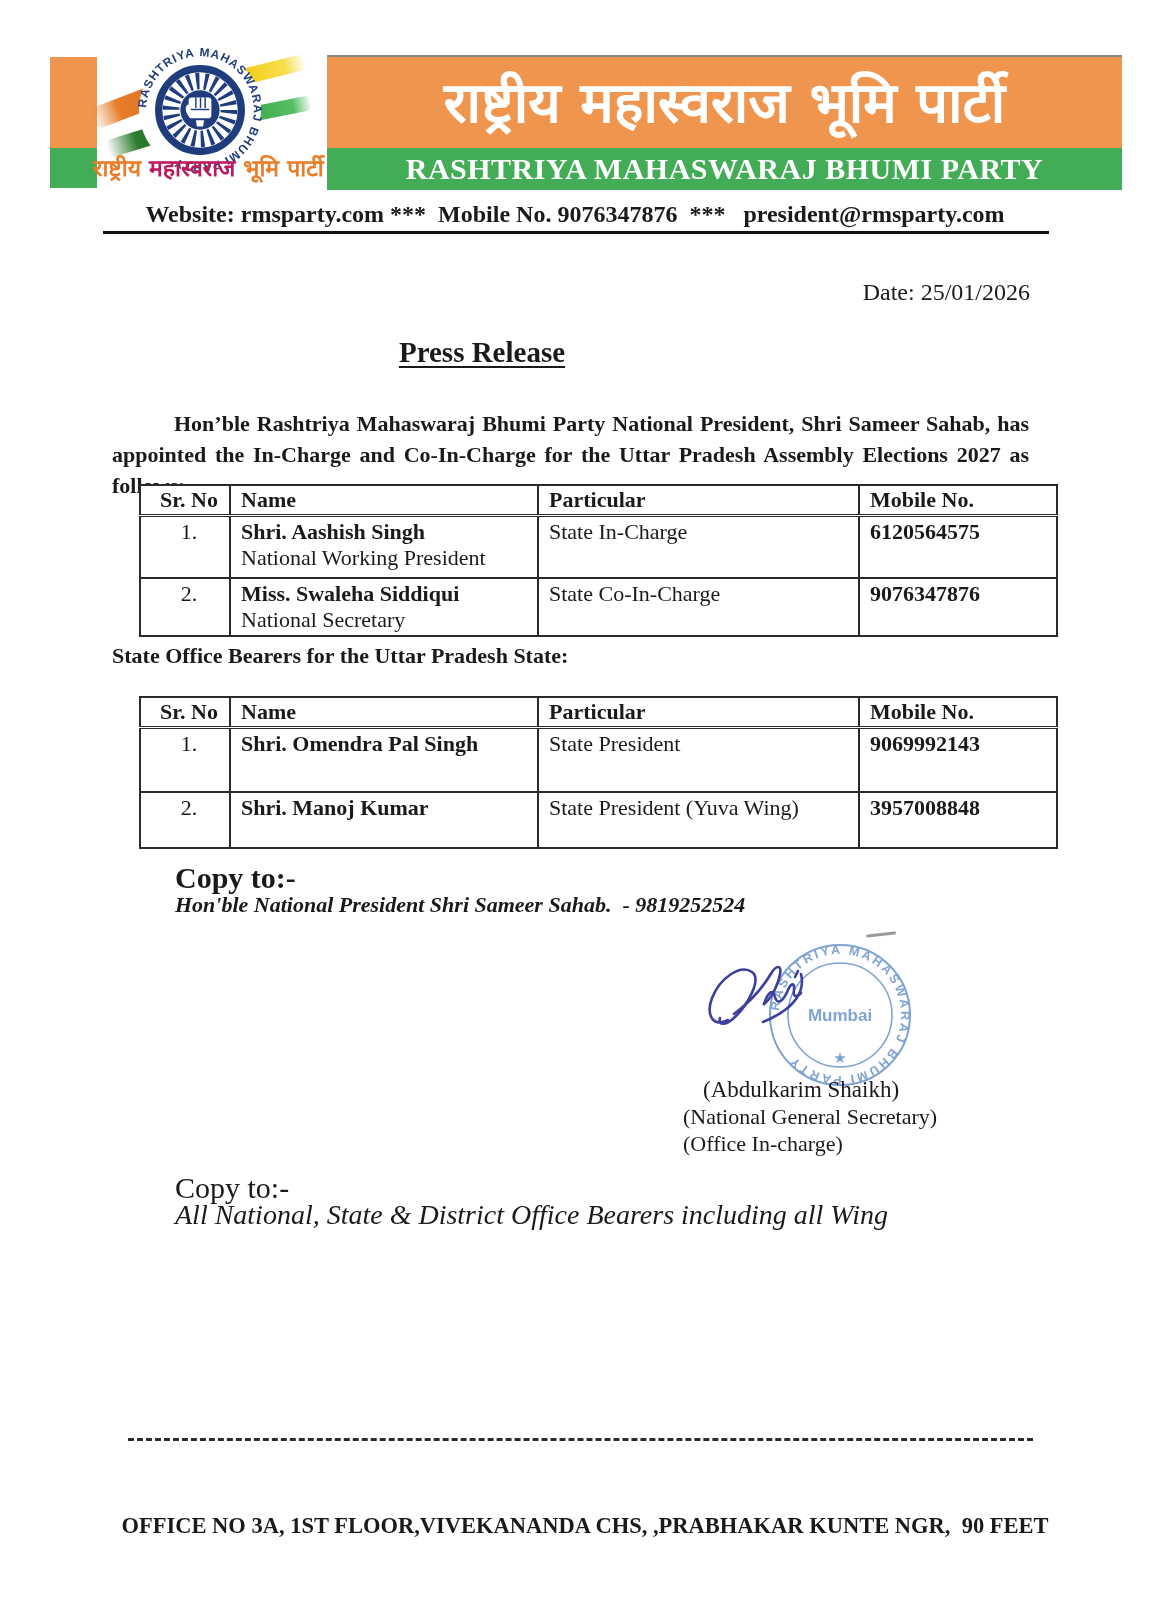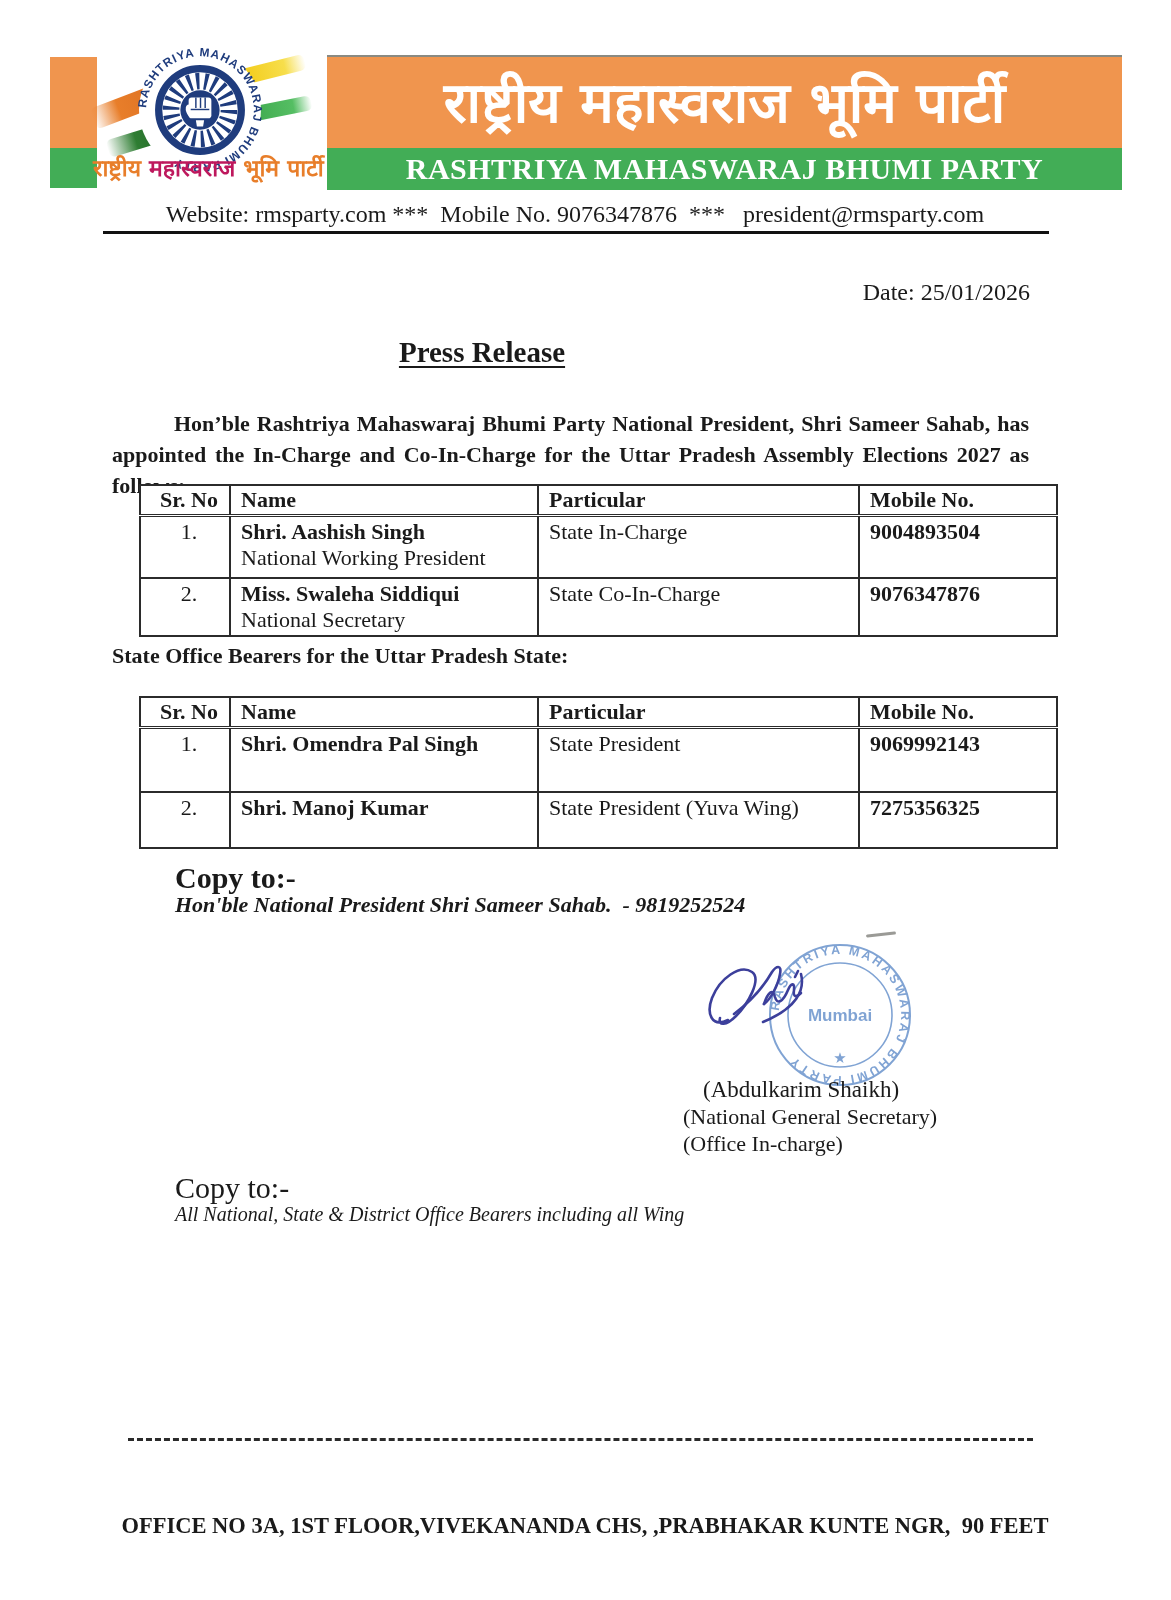--- a/index.html
+++ b/index.html
@@ -25,21 +25,21 @@
   #logo-caption{left:93px;top:151px;width:230px;font-family:"DejaVu Sans",sans-serif;
     font-weight:bold;font-size:23px;white-space:nowrap;letter-spacing:0px;}
   .cap-orange{color:#E87E2A;} .cap-navy{color:#be185d;}
   #banner{left:327px;top:55px;width:795px;height:135px;}
   #banner .hindi{height:91px;background:#F0954E;border-top:2px solid #8a8a82;
     display:flex;align-items:center;justify-content:center;overflow:hidden;}
   #banner .hindi span{color:#ffffff;font-family:"DejaVu Sans",sans-serif;font-weight:bold;
     font-size:56px;line-height:91px;white-space:nowrap;}
   #banner .english{height:42px;background:#42AD56;display:flex;align-items:center;justify-content:center;}
   #banner .english span{color:#ffffff;font-weight:bold;font-size:30px;letter-spacing:0.5px;white-space:nowrap;}
-  #contact-line{left:100px;top:201px;width:950px;text-align:center;font-weight:normal;font-size:24px;white-space:pre;}
+  #contact-line{left:100px;top:201px;width:950px;text-align:center;font-weight:bold;font-size:24px;white-space:pre;}
   #contact-underline{left:103px;top:231px;width:946px;height:3px;background:#111;}
   
   #date-label{left:700px;top:279px;width:330px;text-align:right;font-size:24px;}
   #page-title{left:0;top:336px;width:964px;text-align:center;font-size:29px;font-weight:bold;
     text-decoration:underline;text-underline-offset:4px;}
   #intro{left:112px;top:408px;width:917px;font-size:22px;font-weight:bold;line-height:31px;
     text-align:justify;text-indent:62px;}
   table.doc{border-collapse:collapse;table-layout:fixed;background:#fff;}
   table.doc td, table.doc th{border:2px solid #2b2b2b;vertical-align:top;padding:2px 8px 2px 10px;
     font-size:22px;text-align:left;overflow:hidden;}
@@ -49,21 +49,21 @@
   td.particular{font-weight:normal;font-size:21px;}
   td.mobile{font-weight:bold;}
   #table1{left:139px;top:484px;width:917px;}
   #table2{left:139px;top:696px;width:917px;}
   #section2-heading{left:112px;top:643px;font-size:22px;font-weight:bold;}
   .copy-label{font-size:30px;text-underline-offset:3px;}
   #copy1{left:175px;top:864px;line-height:27px;}
   #copy1 .copy-label{font-weight:bold;}
   #copy1 .copy-text{font-weight:bold;font-style:italic;font-size:22px;white-space:pre;}
   #copy2{left:175px;top:1174px;line-height:27px;}
-  #copy2 .copy-text{font-style:italic;font-size:20px;white-space:pre;}
+  #copy2 .copy-text{font-style:italic;font-size:28px;white-space:pre;}
   
   #stamp{left:745px;top:920px;width:190px;height:190px;overflow:visible;opacity:0.88;}
   #pen-dash{left:866px;top:933px;width:30px;height:3px;background:#9a9a96;transform:rotate(-6deg);border-radius:2px;}
   #signature{left:698px;top:942px;width:175px;height:115px;overflow:visible;}
   #signatory{left:683px;top:1076px;font-size:22px;line-height:27px;}
   #signatory .sig-name{font-weight:normal;font-size:23px;margin-left:20px;}
   
   #footer-divider{left:128px;top:1438px;width:905px;border-top:3px dashed #2b2b2b;}
   #office-address{left:85px;top:1448px;width:1000px;text-align:center;font-weight:bold;
     font-size:22.5px;line-height:31px;white-space:pre;}
@@ -136,21 +136,21 @@
         <tr>
       <th class="sr">Sr. No</th>
       <th>Name</th>
       <th>Particular</th>
       <th>Mobile No.</th>
     </tr>
     <tr>
       <td class="sr" style="height:56px">1.</td>
       <td><span class="nm">Shri. Aashish Singh</span><br><span class="nmsub">National Working President</span></td>
       <td class="particular">State In-Charge</td>
-      <td class="mobile">9004893504</td>
+      <td class="mobile">6120564575</td>
     </tr>
     <tr>
       <td class="sr" style="height:47px">2.</td>
       <td><span class="nm">Miss. Swaleha Siddiqui</span><br><span class="nmsub">National Secretary</span></td>
       <td class="particular">State Co-In-Charge</td>
       <td class="mobile">9076347876</td>
     </tr>
   </tbody>
     </table>
 
@@ -173,21 +173,21 @@
     <tr>
       <td class="sr" style="height:58px">1.</td>
       <td><span class="nm">Shri. Omendra Pal Singh</span></td>
       <td class="particular">State President</td>
       <td class="mobile">9069992143</td>
     </tr>
     <tr>
       <td class="sr" style="height:50px">2.</td>
       <td><span class="nm">Shri. Manoj Kumar</span></td>
       <td class="particular">State President (Yuva Wing)</td>
-      <td class="mobile">7275356325</td>
+      <td class="mobile">3957008848</td>
     </tr>
   </tbody>
     </table>
 
   <div class="abs" id="copy1">
     <div class="copy-label">Copy to:-</div>
     <div class="copy-text">Hon'ble National President Shri Sameer Sahab.  - 9819252524</div>
   </div>
 
   <div class="abs" id="pen-dash"></div>

